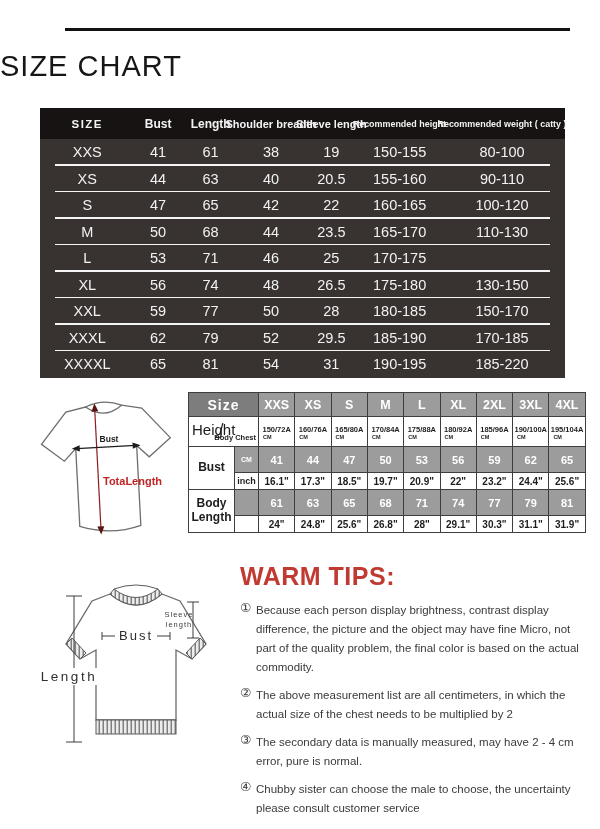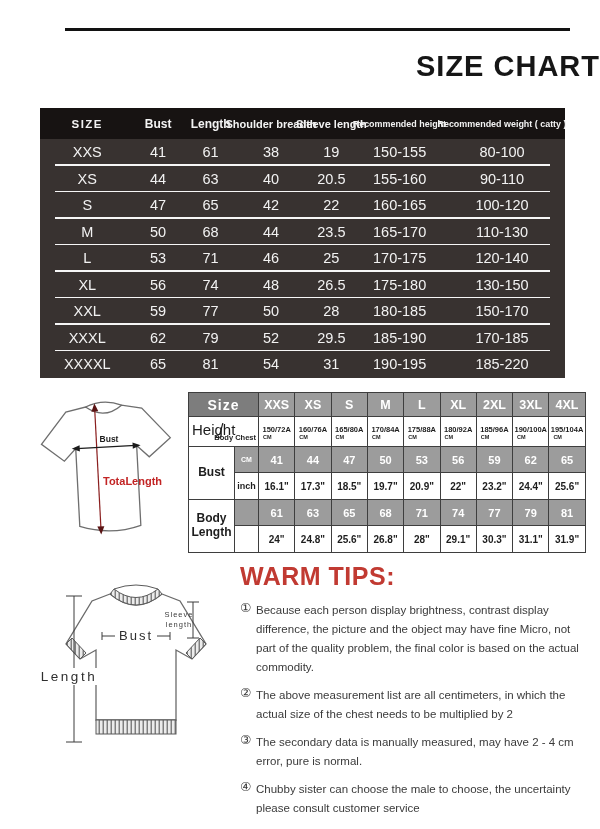--- a/index.html
+++ b/index.html
@@ -1,22 +1,22 @@
 <!DOCTYPE html>
 <html><head>
 <meta charset="utf-8">
 <style>
   * { margin:0; padding:0; box-sizing:border-box; }
   body { background:#ffffff; font-family:"Liberation Sans","DejaVu Sans",sans-serif; }
   .page { position:relative; width:600px; height:829px; background:#ffffff; overflow:hidden; }
 
   .top-rule { position:absolute; left:65px; top:28px; width:505px; height:3px; background:#121212; }
 
-  .title { position:absolute; top:50px; left:0; width:100%; text-align:right;
-           font-size:29px; font-weight:700; letter-spacing:1px; color:#161616; }
+  .title { position:absolute; top:50px; left:0; width:100%; text-align:left;
+           font-size:29px; font-weight:400; letter-spacing:1px; color:#161616; }
 
   
   .dark-table { position:absolute; left:40px; top:108px; width:525px; background:#383230; }
   .dt-header { display:grid; grid-template-columns:18% 9% 11% 12% 11% 15% 24%;
                background:#171312; height:31px; align-items:center; }
   .dt-h { display:flex; justify-content:center; align-items:center; white-space:nowrap;
           color:#f3f3f3; font-weight:bold; font-size:12px; }
   .dt-h.c0 { font-size:11.5px; letter-spacing:1.5px; }
   .dt-h.c3, .dt-h.c4 { font-size:11px; }
   .dt-h.c5, .dt-h.c6 { font-size:9.5px; transform:scaleX(.94); }
@@ -37,21 +37,21 @@
   .gt-col-hd { background:#9c9c9c; color:#fff; font-size:12.5px; font-weight:bold; }
   .hbc { position:relative; background:#fff; height:30px; }
   .hbc-top { position:absolute; left:3px; top:4px; font-size:15px; font-weight:normal; color:#1c1c1c; }
   .hbc-slash { position:absolute; left:30px; top:4px; font-size:16px; font-weight:400; color:#1c1c1c; }
   .hbc-bottom { position:absolute; right:2px; bottom:4px; font-size:7.5px; font-weight:bold; color:#1c1c1c;padding-left:16px; }
   .hv { background:#fff; }
   .hv .v { font-size:7.5px; font-weight:bold; color:#1d1d1d; line-height:9px; padding-top:3px; }
   .hv .u { font-size:5.5px; font-weight:bold; color:#1d1d1d; text-align:left; padding-left:4px; line-height:7px; }
   .gt-rowlabel { background:#fff; color:#1d1d1d; font-size:12px; font-weight:bold; line-height:1.15; }
   .gt-unit-gray { background:#9c9c9c; color:#fff; font-size:7px; font-weight:bold; height:26px; }
-  .gt-unit-white { background:#fff; color:#1d1d1d; font-size:9px; font-weight:bold; height:27px; }
+  .gt-unit-white { background:#fff; color:#1d1d1d; font-size:9px; font-weight:bold; height:17px; }
   .gt-gval { background:#9c9c9c; color:#fff; font-size:11px; font-weight:bold; }
   .gt-wval { background:#fff; color:#1d1d1d; font-size:10px; font-weight:bold; }
 
   
   .tips { position:absolute; left:240px; top:562px; width:350px; }
   .tips-title { color:#c13a32; font-size:25px; font-weight:bold; letter-spacing:.5px; margin-bottom:10px; }
   .tip { display:flex; margin-bottom:9px; }
   .tip-num { flex:0 0 16px; font-size:12.5px; color:#3a3a3a; line-height:15px; }
   .tip-text { font-size:11.5px; color:#3a3a3a; line-height:19px; }
 
@@ -115,21 +115,20 @@
           <div class="dt-c">165-170</div>
           <div class="dt-c">110-130</div>
         </div>
         <div class="dt-row">
           <div class="dt-c">L</div>
           <div class="dt-c">53</div>
           <div class="dt-c">71</div>
           <div class="dt-c">46</div>
           <div class="dt-c">25</div>
           <div class="dt-c">170-175</div>
-          <div class="dt-c">120-140</div>
         </div>
         <div class="dt-row">
           <div class="dt-c">XL</div>
           <div class="dt-c">56</div>
           <div class="dt-c">74</div>
           <div class="dt-c">48</div>
           <div class="dt-c">26.5</div>
           <div class="dt-c">175-180</div>
           <div class="dt-c">130-150</div>
         </div>

